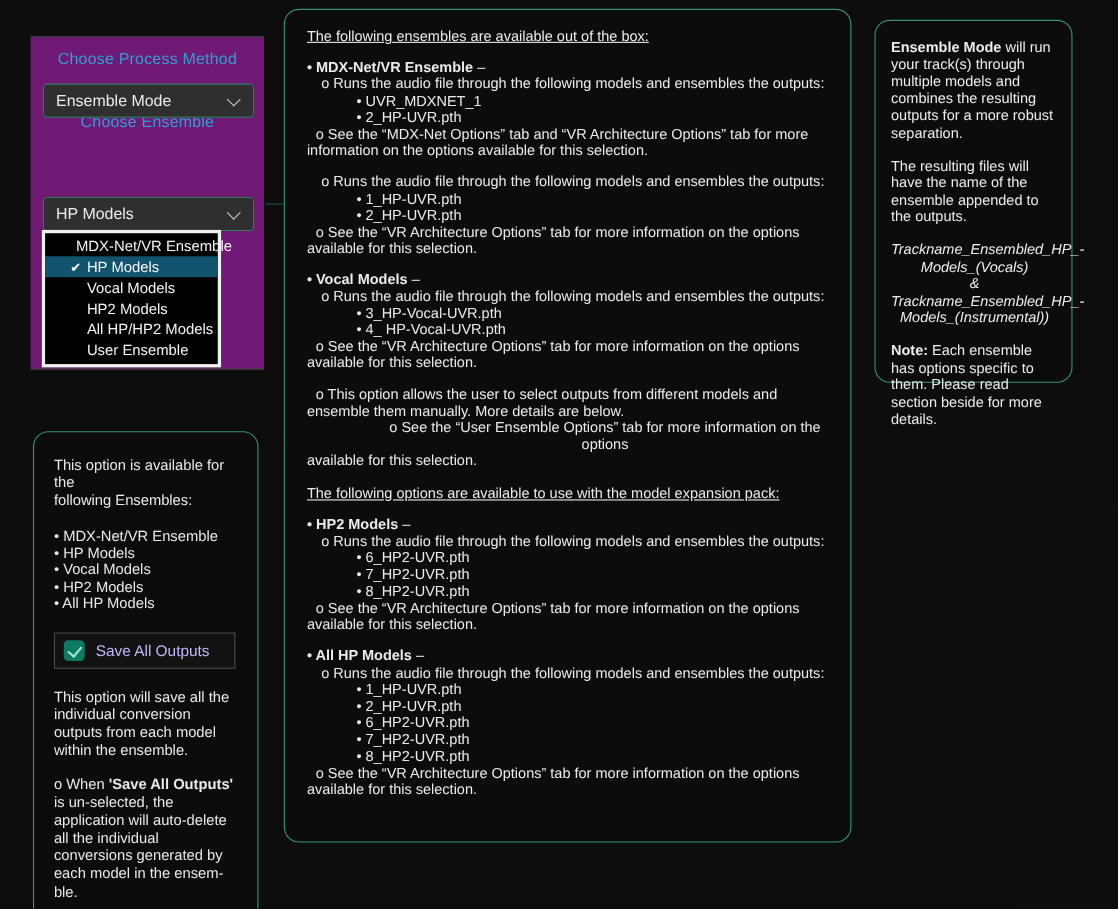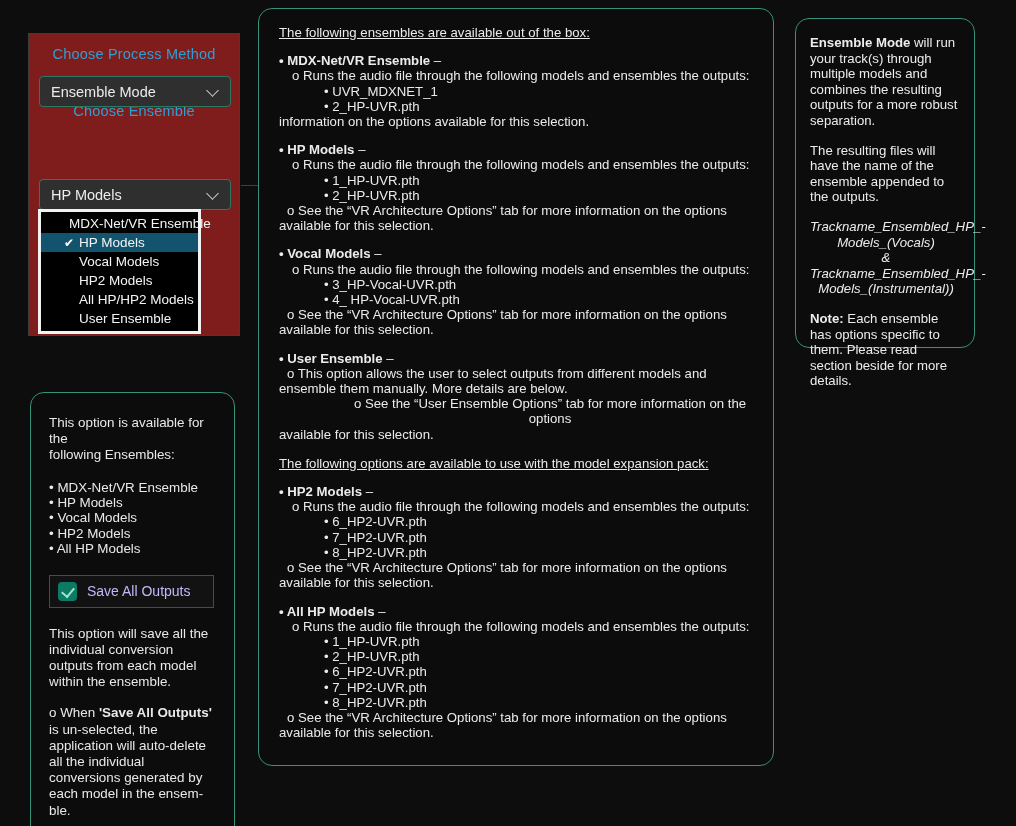--- a/index.html
+++ b/index.html
@@ -14,21 +14,21 @@
     position: relative;
     width: 1016px; height: 826px;
     background: #0d0d0d;
   }
 
   
   .left-panel {
     position: absolute;
     left: 28px; top: 33px;
     width: 212px; height: 303px;
-    background: #7f1d1d;
+    background: #701a75;
     border: 1px solid #3d3d3d;
   }
   .panel-heading {
     text-align: center;
     color: #2e9fd4;
     font-size: 14.5px;
     letter-spacing: .2px;
   }
   .heading-process { margin-top: 12px; }
   .heading-ensemble { margin-top: 41px; }
@@ -254,37 +254,36 @@
   </div>
 
   <div class="card" id="center-card">
     <div class="doc" id="center-doc">
         <div class="u">The following ensembles are available out of the box:</div>
         <div class="gap"></div>
         <div class="lvl1"><span class="hd">• MDX-Net/VR Ensemble</span><span> –</span></div>
         <div class="lvl2">o Runs the audio file through the following models and ensembles the outputs:</div>
         <div class="lvl3">• UVR_MDXNET_1</div>
         <div class="lvl3">• 2_HP-UVR.pth</div>
+        <div class="lvl2b">o See the “MDX-Net Options” tab and “VR Architecture Options” tab for more</div>
         <div class="lvl2c">information on the options available for this selection.</div>
         <div class="gap"></div>
-        <div class="lvl1"><span class="hd">• HP Models</span><span> –</span></div>
         <div class="lvl2">o Runs the audio file through the following models and ensembles the outputs:</div>
         <div class="lvl3">• 1_HP-UVR.pth</div>
         <div class="lvl3">• 2_HP-UVR.pth</div>
         <div class="lvl2b">o See the “VR Architecture Options” tab for more information on the options</div>
         <div class="lvl2c">available for this selection.</div>
         <div class="gap"></div>
         <div class="lvl1"><span class="hd">• Vocal Models</span><span> –</span></div>
         <div class="lvl2">o Runs the audio file through the following models and ensembles the outputs:</div>
         <div class="lvl3">• 3_HP-Vocal-UVR.pth</div>
         <div class="lvl3">• 4_ HP-Vocal-UVR.pth</div>
         <div class="lvl2b">o See the “VR Architecture Options” tab for more information on the options</div>
         <div class="lvl2c">available for this selection.</div>
         <div class="gap"></div>
-        <div class="lvl1"><span class="hd">• User Ensemble</span><span> –</span></div>
         <div class="lvl2b">o This option allows the user to select outputs from different models and</div>
         <div class="lvl2c">ensemble them manually. More details are below.</div>
         <div class="lvl3b">o See the “User Ensemble Options” tab for more information on the options</div>
         <div class="lvl2c">available for this selection.</div>
         <div class="gap" style="height: 14px;"></div>
         <div class="u">The following options are available to use with the model expansion pack:</div>
         <div class="gap"></div>
         <div class="lvl1"><span class="hd">• HP2 Models</span><span> –</span></div>
         <div class="lvl2">o Runs the audio file through the following models and ensembles the outputs:</div>
         <div class="lvl3">• 6_HP2-UVR.pth</div>

